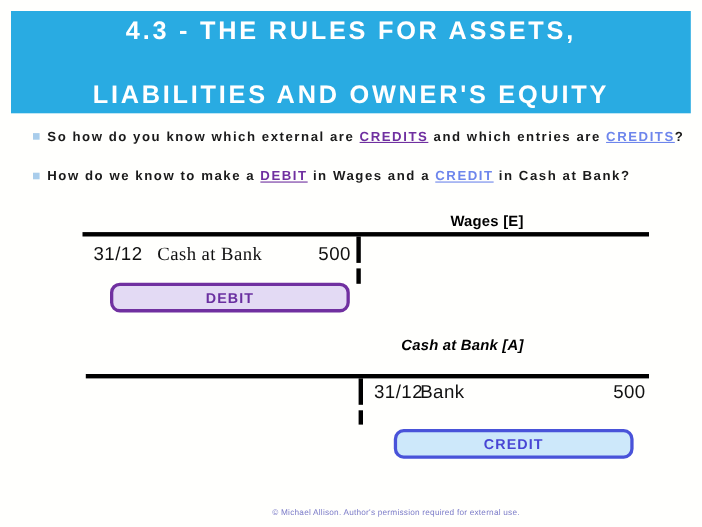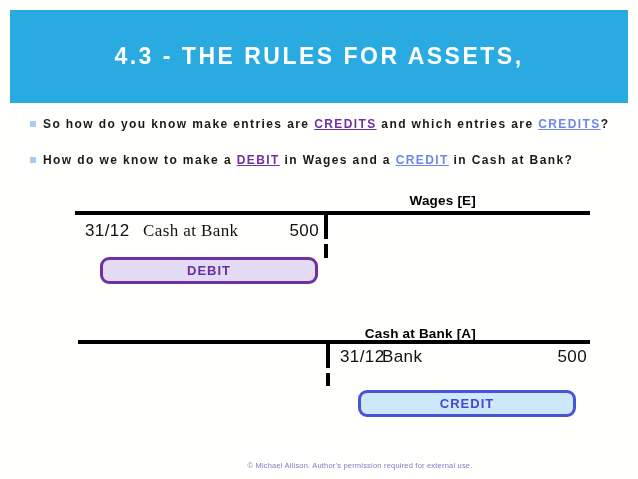--- a/index.html
+++ b/index.html
@@ -108,45 +108,46 @@
     margin-left: 41px;
   }
 </style>
 </head>
 <body>
 
 <div class="slide">
 
   <div class="title-box">
     <div class="title-line">4.3 - THE RULES FOR ASSETS,</div>
+    <div class="title-line">LIABILITIES AND OWNER'S EQUITY</div>
   </div>
 
   <div class="bullet-row b1">
     <span class="bullet-sq"></span>
-    <span class="bullet-text"><span>So how do you know make entries are </span><span class="w-debit">CREDITS</span><span> and which entries are </span><span class="w-credit">CREDITS</span><span>?</span></span>
+    <span class="bullet-text"><span>So how do you know which external are </span><span class="w-debit">CREDITS</span><span> and which entries are </span><span class="w-credit">CREDITS</span><span>?</span></span>
   </div>
 
   <div class="bullet-row b2">
     <span class="bullet-sq"></span>
     <span class="bullet-text"><span>How do we know to make a </span><span class="w-debit">DEBIT</span><span> in Wages and a </span><span class="w-credit">CREDIT</span><span> in Cash at Bank?</span></span>
   </div>
 
   <div>
     <div class="acct-title" style="left:176px; top:193px;">Wages [E]</div>
     <div class="hline" style="left:75px; top:211px; width:515px;"></div>
     <div class="vseg" style="left:324px; top:215px; height:24px;"></div>
     <div class="vseg" style="left:324px; top:244px; height:14px;"></div>
     <div class="entry-txt" style="left:85px; top:221px;">31/12</div>
     <div class="entry-txt" style="left:143px; top:221px;font-family:Liberation Serif, serif;">Cash at Bank</div>
     <div class="entry-txt entry-amt" style="left:75px; top:221px; width:244px;">500</div>
     <div class="tag-box tag-debit" style="left:100px; top:257px;">DEBIT</div>
   </div>
 
   <div>
-    <div class="acct-title" style="left:176px; top:326px;">Cash at Bank [A]</div>
+    <div class="acct-title" style="left:176px; top:306px;font-style:italic;">Cash at Bank [A]</div>
     <div class="hline" style="left:78px; top:340px; width:512px;"></div>
     <div class="vseg" style="left:326px; top:344px; height:24px;"></div>
     <div class="vseg" style="left:326px; top:373px; height:13px;"></div>
     <div class="entry-txt" style="left:340px; top:347px;">31/12</div>
     <div class="entry-txt" style="left:382px; top:347px;">Bank</div>
     <div class="entry-txt entry-amt" style="left:340px; top:347px; width:247px;">500</div>
     <div class="tag-box tag-credit" style="left:358px; top:390px;">CREDIT</div>
   </div>
 
   <div class="footer">© Michael Allison. Author's permission required for external use.</div>

